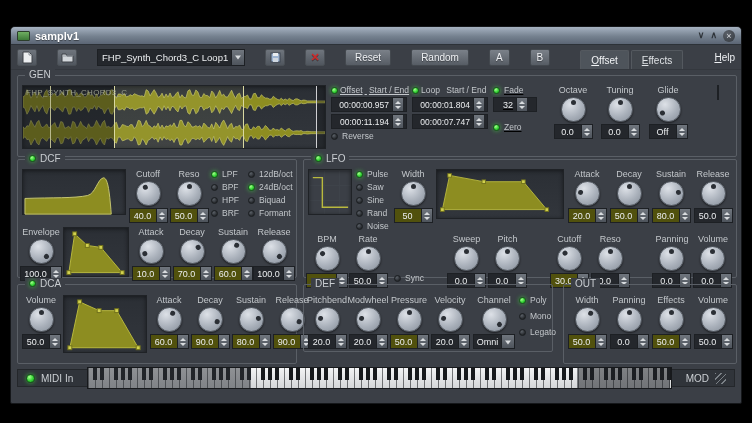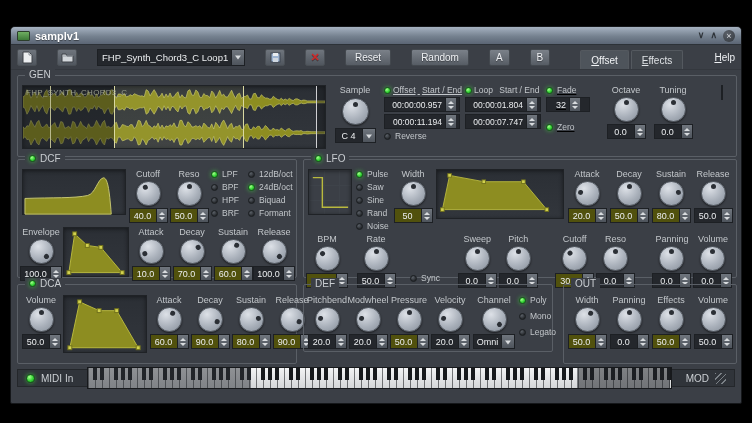--- a/index.html
+++ b/index.html
@@ -169,28 +169,20 @@
           </svg>
         <span class="wzone" style="left:0;width:30%;background:rgba(20,22,26,.4);"></span>
         <span class="wzone" style="left:30%;width:43%;background:rgba(238,238,170,.08);"></span>
         <span class="wzone" style="left:97%;width:3%;background:rgba(20,22,26,.4);"></span>
         <span class="wline" style="left:9%;background:#b9b98e;"></span>
         <span class="wline" style="left:30%;background:#d8d8a2;"></span>
         <span class="wline" style="left:73%;background:#d8d8a2;"></span>
         <span class="wline" style="left:97%;background:#cfcfd2;"></span>
         <span class="wlabel">FHP_SYNTH_CHORD3_C</span>
       </div>
-      <div class="kc" style="width:48px;gap:3px;">
-        <span class="kl">Sample</span>
-        <span class="knob" style="--rot:0deg;width:27px;height:27px;"></span>
-        <span class="spin">
-            <span class="sv">C 4</span>
-            <span class="cbtn" style="height:13px;"></span>
-          </span>
-      </div>
       <div style="display:flex;flex-direction:column;gap:2px;width:76px;flex:none;">
         <span class="radio" style="gap:2px;text-decoration:underline;"><span class="led s" data-on="true"></span><span>Offset</span>&nbsp;<span>Start / End</span></span>
         <span class="spin t">
             <span class="sv">00:00:00.957</span>
             <span class="sb"></span>
           </span>
         <span class="spin t">
             <span class="sv">00:00:11.194</span>
             <span class="sb"></span>
           </span>
@@ -231,20 +223,28 @@
           <span class="spin">
             <span class="sv">0.0</span>
             <span class="sb"></span>
           </span>
         </div>
       <div class="kc" style="width:42px;">
           <span class="kl">Tuning</span>
           <span class="knob" style="--rot:0deg;"></span>
           <span class="spin">
             <span class="sv">0.0</span>
+            <span class="sb"></span>
+          </span>
+        </div>
+      <div class="kc" style="width:44px;">
+          <span class="kl">Glide</span>
+          <span class="knob" style="--rot:-120deg;"></span>
+          <span class="spin">
+            <span class="sv">Off</span>
             <span class="sb"></span>
           </span>
         </div>
       <div class="kc" style="width:46px;">
           <span class="spin" data-hl="true"></span>
         </div>
     </div>
   </div>
 
   <div class="grp" style="left:6px;top:132px;width:280px;height:119px;">
@@ -447,21 +447,21 @@
       <div class="kc">
           <span class="kl">Release</span>
           <span class="knob" style="--rot:0deg;"></span>
           <span class="spin">
             <span class="sv">50.0</span>
             <span class="sb"></span>
           </span>
         </div>
     </div>
     <div class="row" style="padding:1px 4px 4px;justify-content:space-between;">
-      <div class="row" style="gap:11px;">
+      <div class="row" style="gap:3px;">
         <div class="kc">
             <span class="kl">BPM</span>
             <span class="knob" style="--rot:-45deg;"></span>
             <span class="spin" data-hl="true">
               <span class="sv">120.0</span>
               <span class="sb"></span>
             </span>
           </div>
         <div class="kc">
             <span class="kl">Rate</span>

